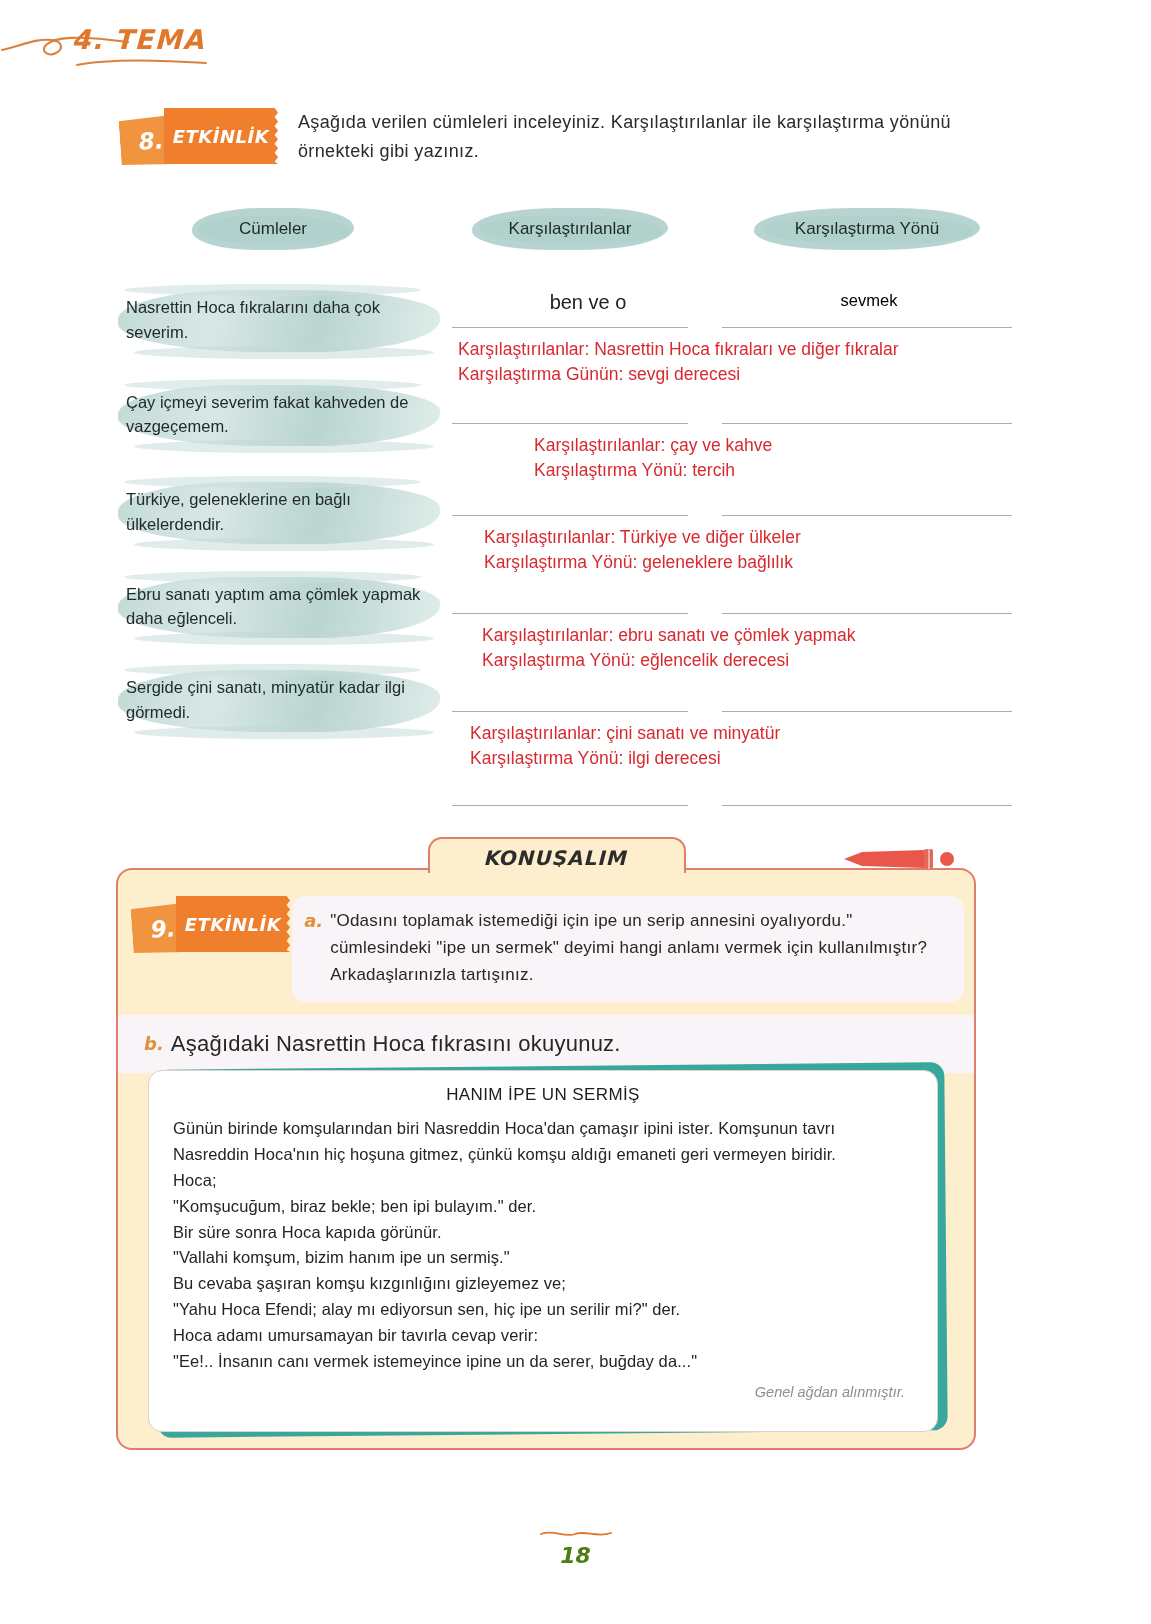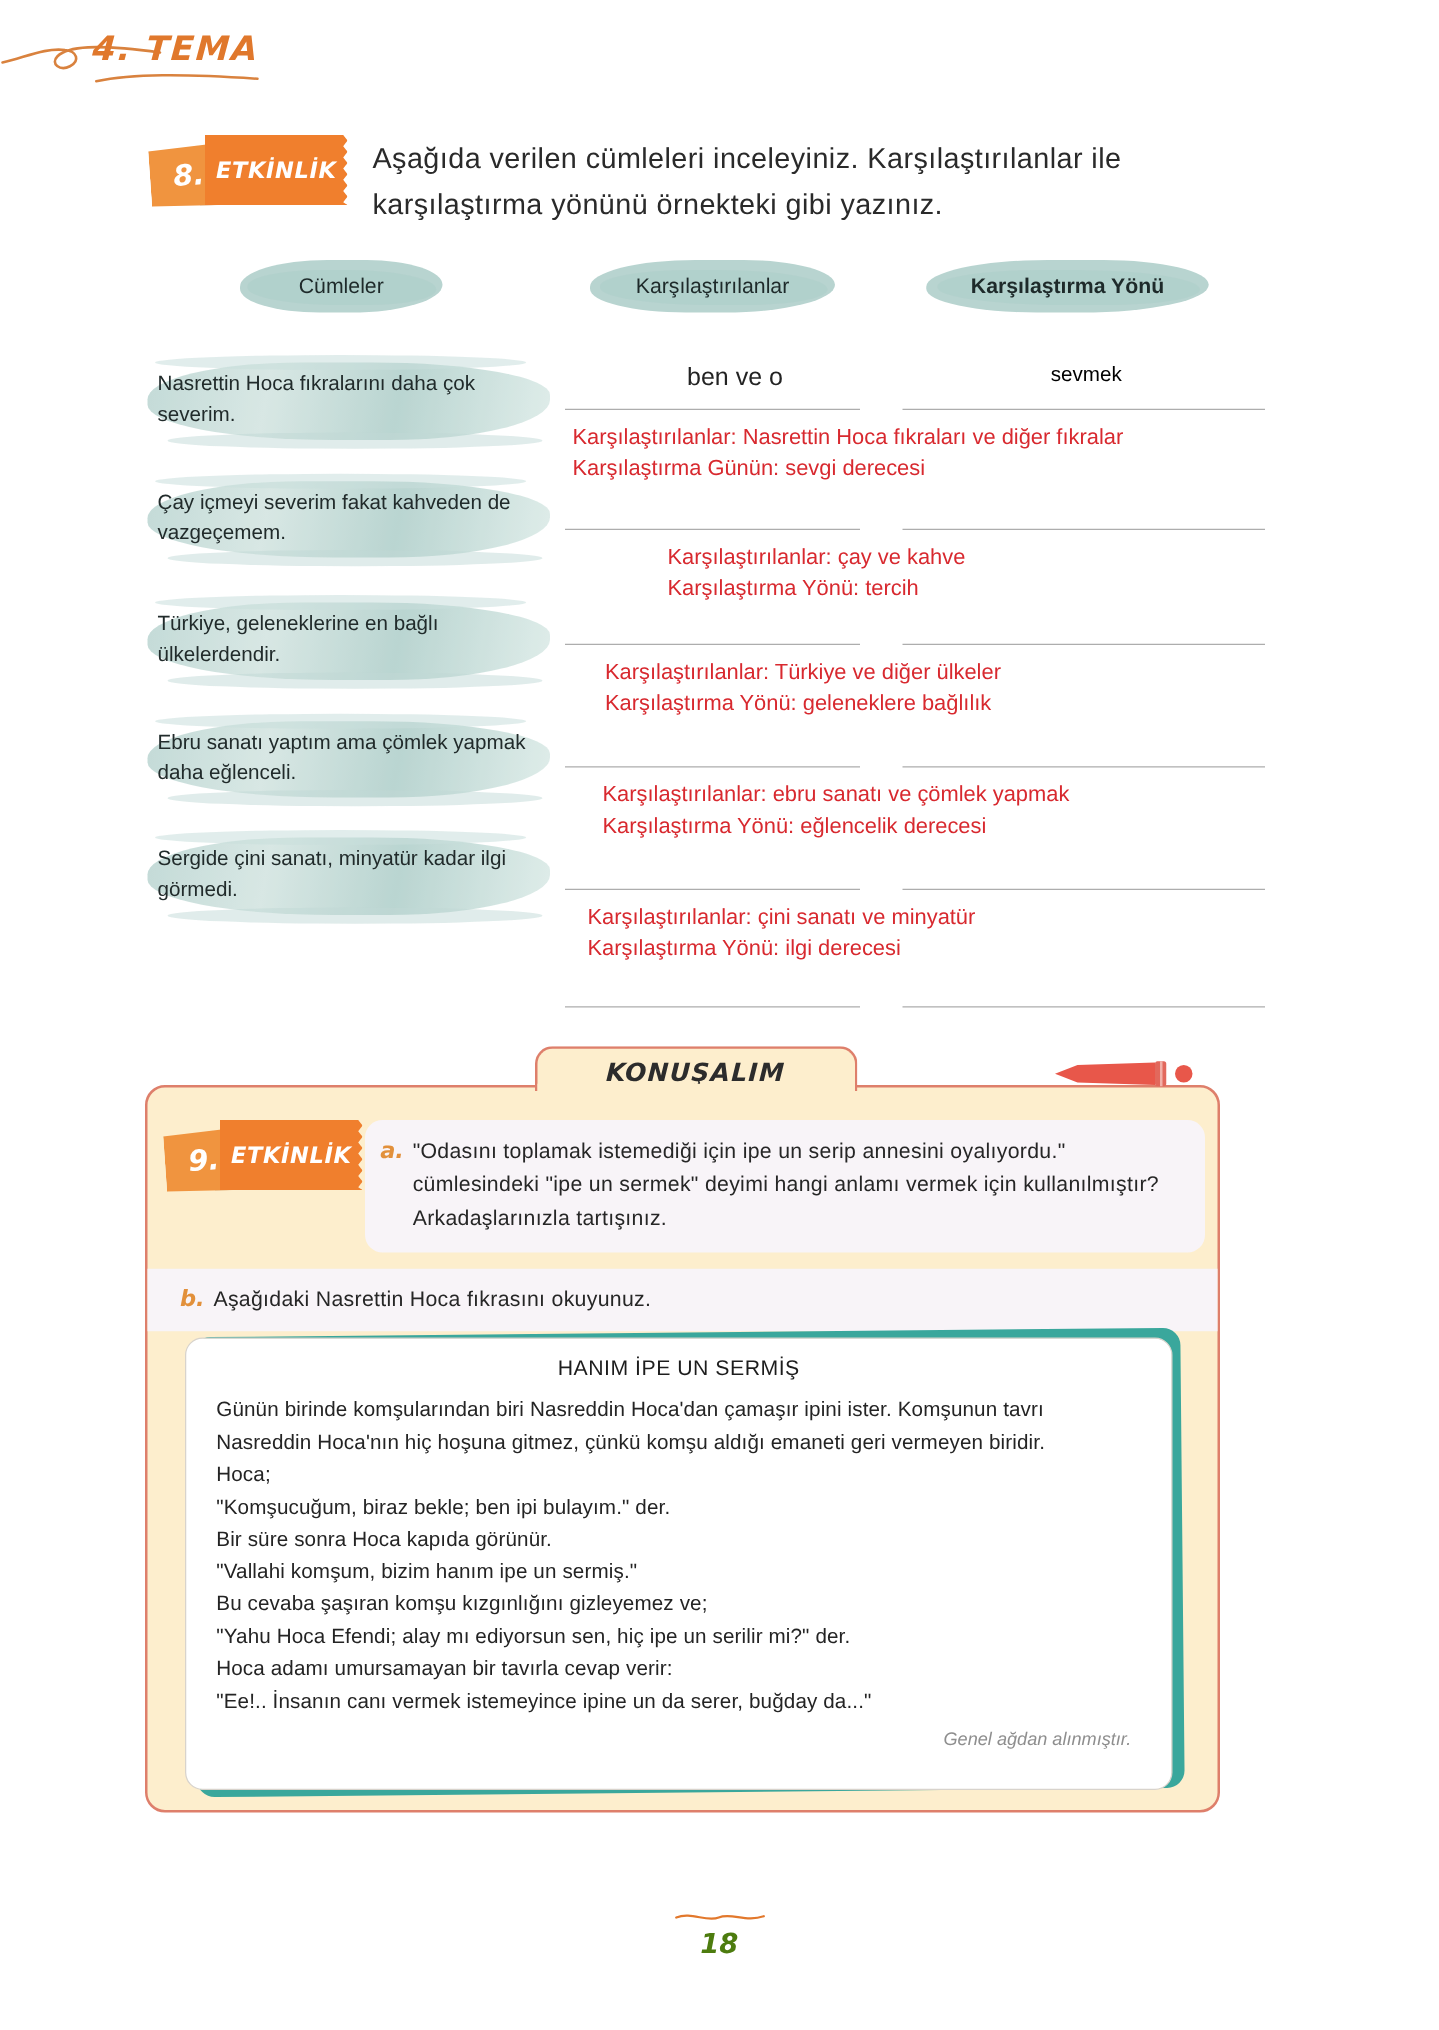--- a/index.html
+++ b/index.html
@@ -90,21 +90,21 @@
   
   .act8 {
     position: absolute;
     left: 120px;
     top: 108px;
     width: 920px;
   }
   .act8-row { display: flex; align-items: flex-start; }
   .act8-instr {
     margin-left: 20px;
-    font-size: 23px;
+    font-size: 18px;
     line-height: 1.62;
     color: #2a2a2a;
     letter-spacing: .35px;
     max-width: 720px;
     font-family: "Liberation Sans", sans-serif;
   }
 
   
   .col-heads {
     position: absolute;
@@ -138,21 +138,21 @@
   }
   .chead span {
     position: relative;
     font-size: 17px;
     color: #1e2a2a;
     z-index: 2;
     white-space: nowrap;
   }
   #ch0 { left: 72px;  width: 162px; }
   #ch1 { left: 352px; width: 196px; }
-  #ch2 { left: 621px; width: 226px; font-weight: bold; }
+  #ch2 { left: 634px; width: 226px; }
 
   
   .sent-col {
     position: absolute;
     left: 118px;
     top: 288px;
     width: 320px;
   }
   .sent-item {
     position: relative;
@@ -339,21 +339,21 @@
     position: absolute;
     left: 0;
     top: 145px;
     width: 100%;
     background: #f8f4f8;
     padding: 11px 0 12px 26px;
     display: flex;
     align-items: center;
   }
   .b-box .qa-mark { line-height: 1.2; }
-  .b-box .qa-text { font-size: 17px; }
+  .b-box .qa-text { font-size: 22px; }
 
   
   .story-shadow {
     position: absolute;
     left: 38px;
     top: 196px;
     width: 790px;
     height: 368px;
     background: #3aa79c;
     border-radius: 14px;

